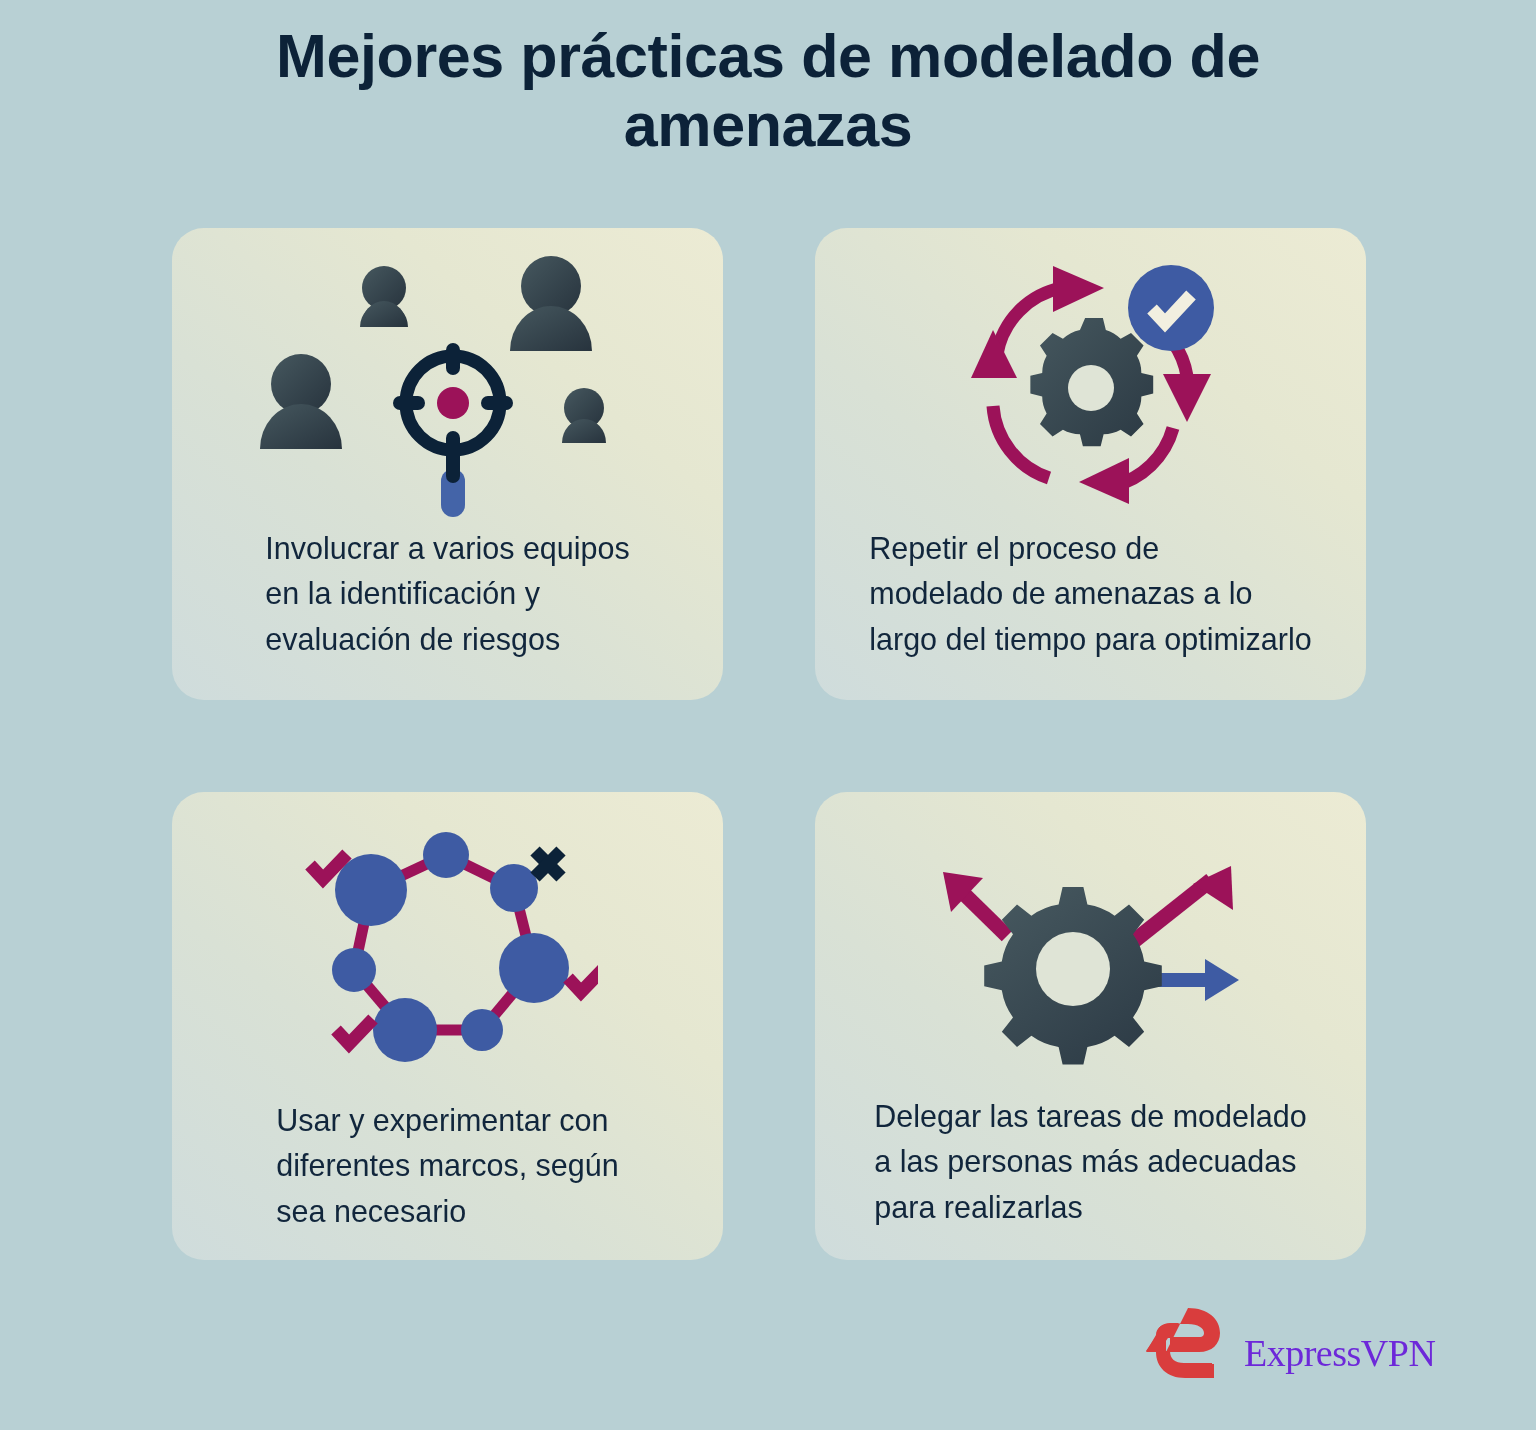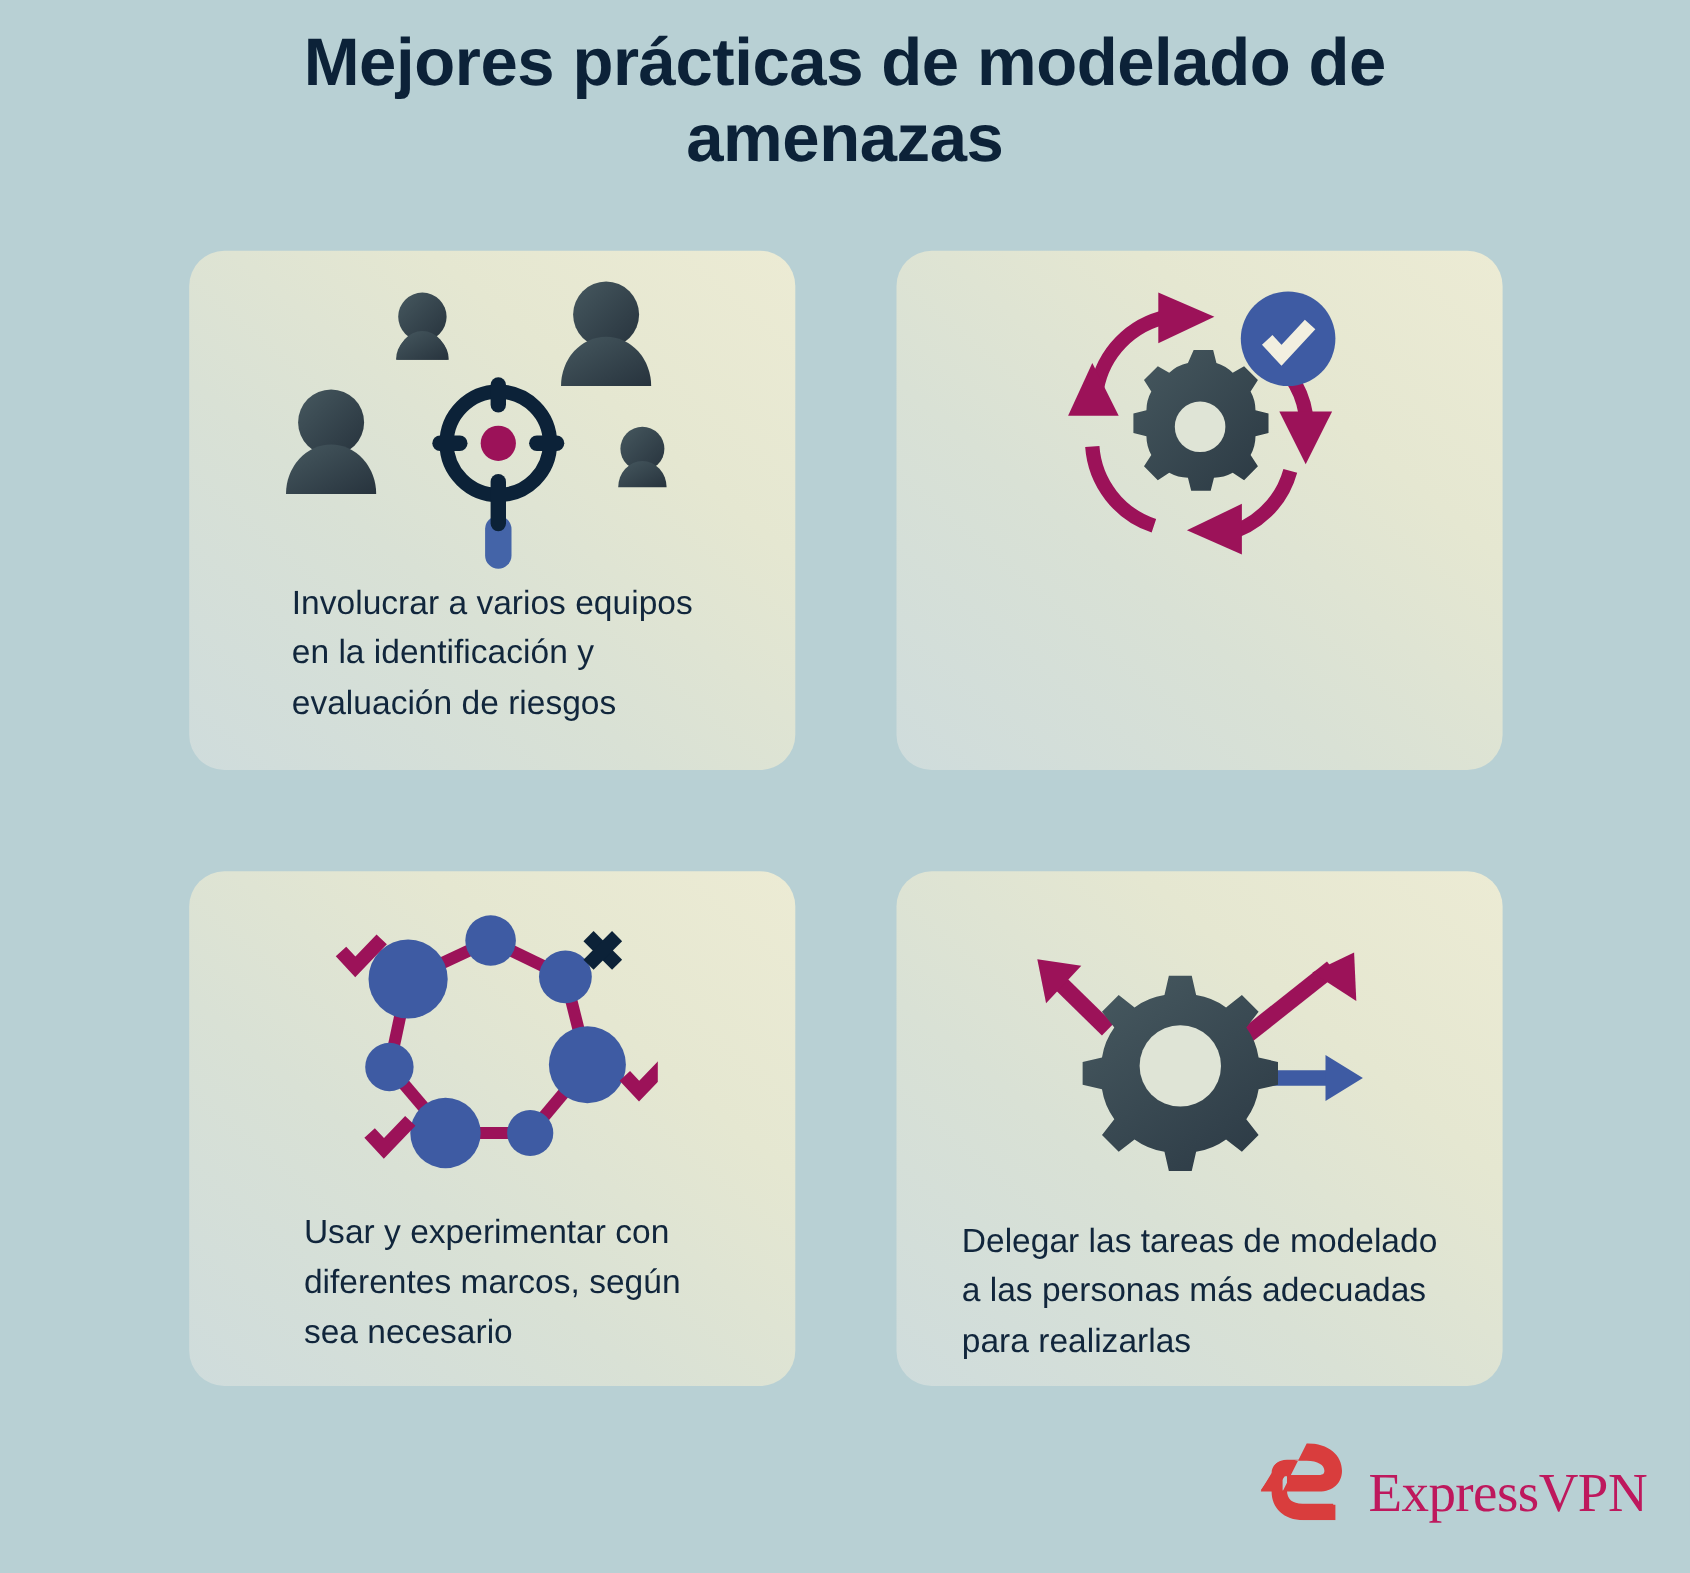--- a/index.html
+++ b/index.html
@@ -78,36 +78,36 @@
   .card-1 .icon-wrap { height: 300px; width: 100%; padding-top: 14px; }
   .card-1 .card-text { margin-top: -2px; }
 
   .card-2 .icon-wrap { height: 300px; width: 100%; padding-top: 16px; }
   .card-2 .card-text { margin-top: -2px; }
 
   .card-3 .icon-wrap { height: 294px; width: 100%; padding-top: 18px; }
   .card-3 .card-text { margin-top: 12px; }
 
   .card-4 .icon-wrap { height: 294px; width: 100%; padding-top: 18px; }
-  .card-4 .card-text { margin-top: 20px; }
+  .card-4 .card-text { margin-top: 8px; }
 
   
   .logo {
     position: absolute;
     left: 1146px;
     top: 1308px;
     display: flex;
     align-items: center;
     gap: 14px;
   }
   .logo-mark { display: block; }
   .logo-word {
     font-family: "Liberation Serif", serif;
-    font-size: 50px;
-    color: #be185d;
+    font-size: 38px;
+    color: #6d28d9;
     letter-spacing: -0.5px;
     line-height: 1;
     padding-bottom: 4px;
     margin-top: 24px;
   }
 </style>
 </head>
 <body>
 
 <div id="infographic">
@@ -205,20 +205,23 @@
               A 48 48 0 0 1 -19,-46 Z" transform="translate(3,-24) scale(0.74)"></path>
             <circle cx="0" cy="0" r="23" fill="#dfe4d6"></circle>
           </g>
 
           <g>
             <circle cx="230" cy="62" r="43" fill="#3e5ba3"></circle>
             <path d="M211 63 l13 14 l26 -28" fill="none" stroke="#f2efe0" stroke-width="13" stroke-linecap="butt" stroke-linejoin="miter"></path>
           </g>
         </svg>
       </div>
+      <div class="card-text">Repetir el proceso de
+modelado de amenazas a lo
+largo del tiempo para optimizarlo</div>
     </div>
 
     <div class="card card-3">
       <div class="icon-wrap">
         <svg width="300" height="260" viewBox="0 0 300 260">
 
           <g stroke="#9c1259" stroke-width="11" fill="none">
             <path d="M148 37 L73 72"></path>
             <path d="M148 37 L216 70"></path>
             <path d="M216 70 L236 150"></path>

